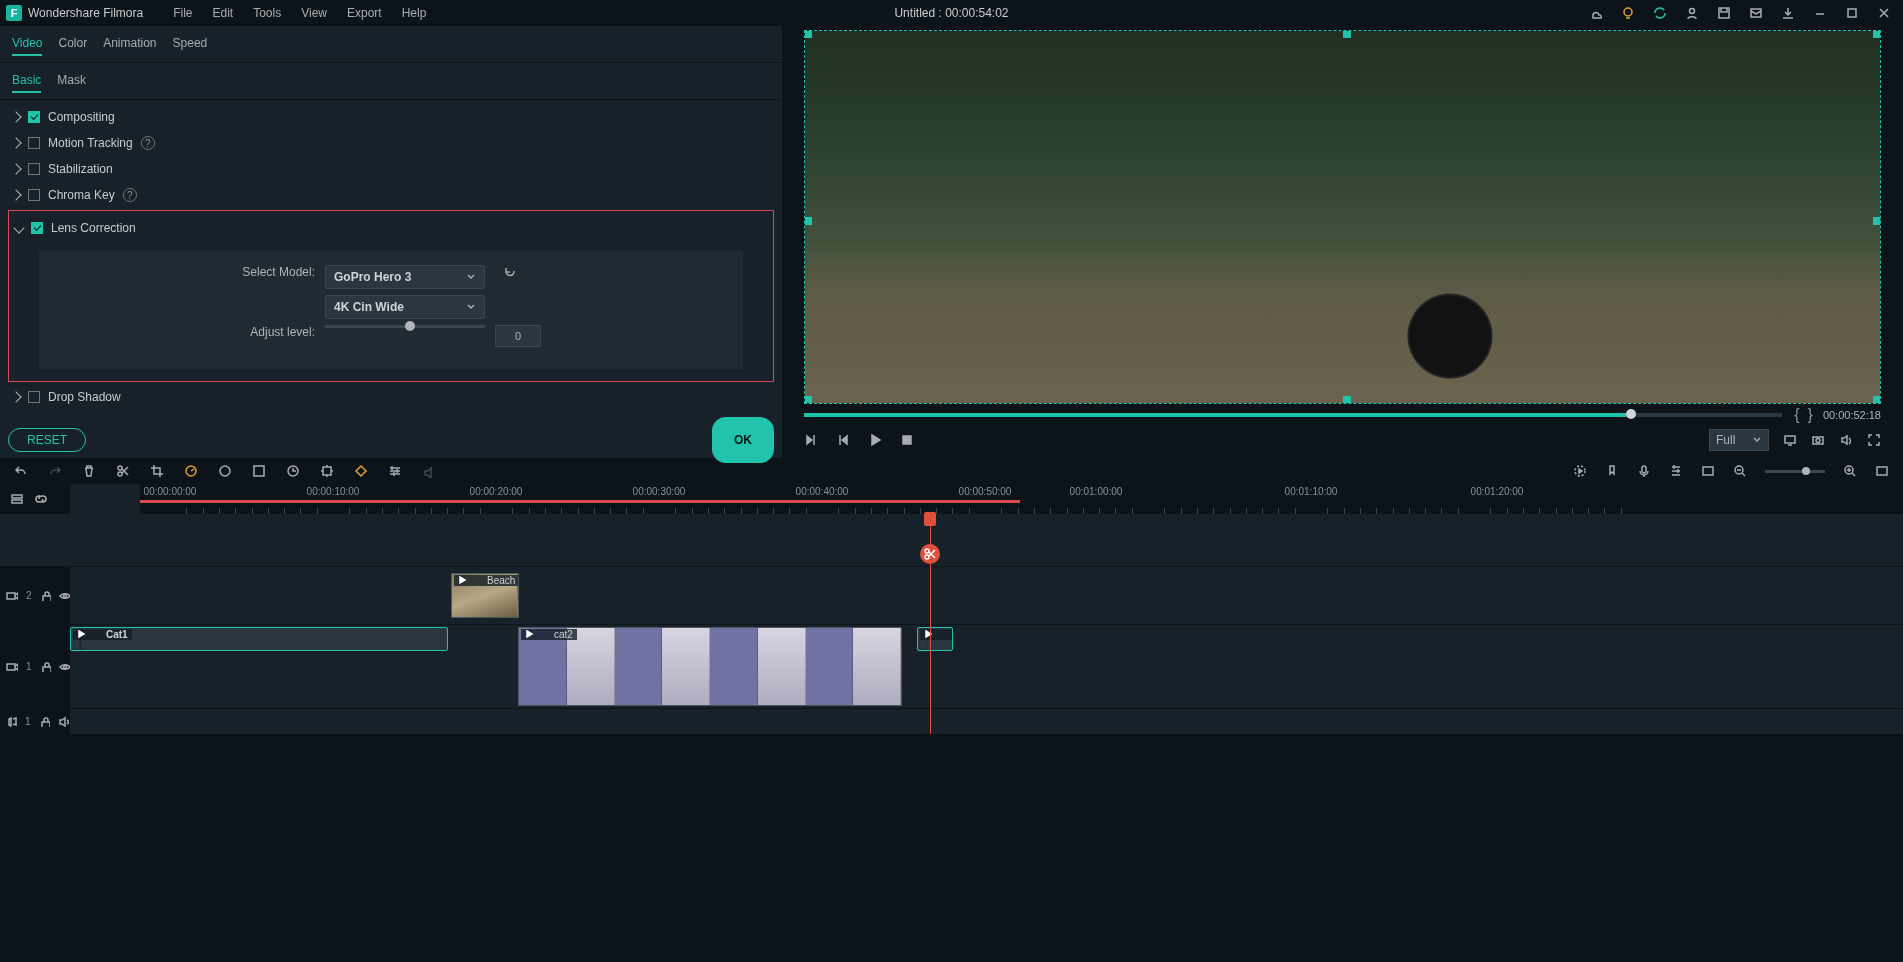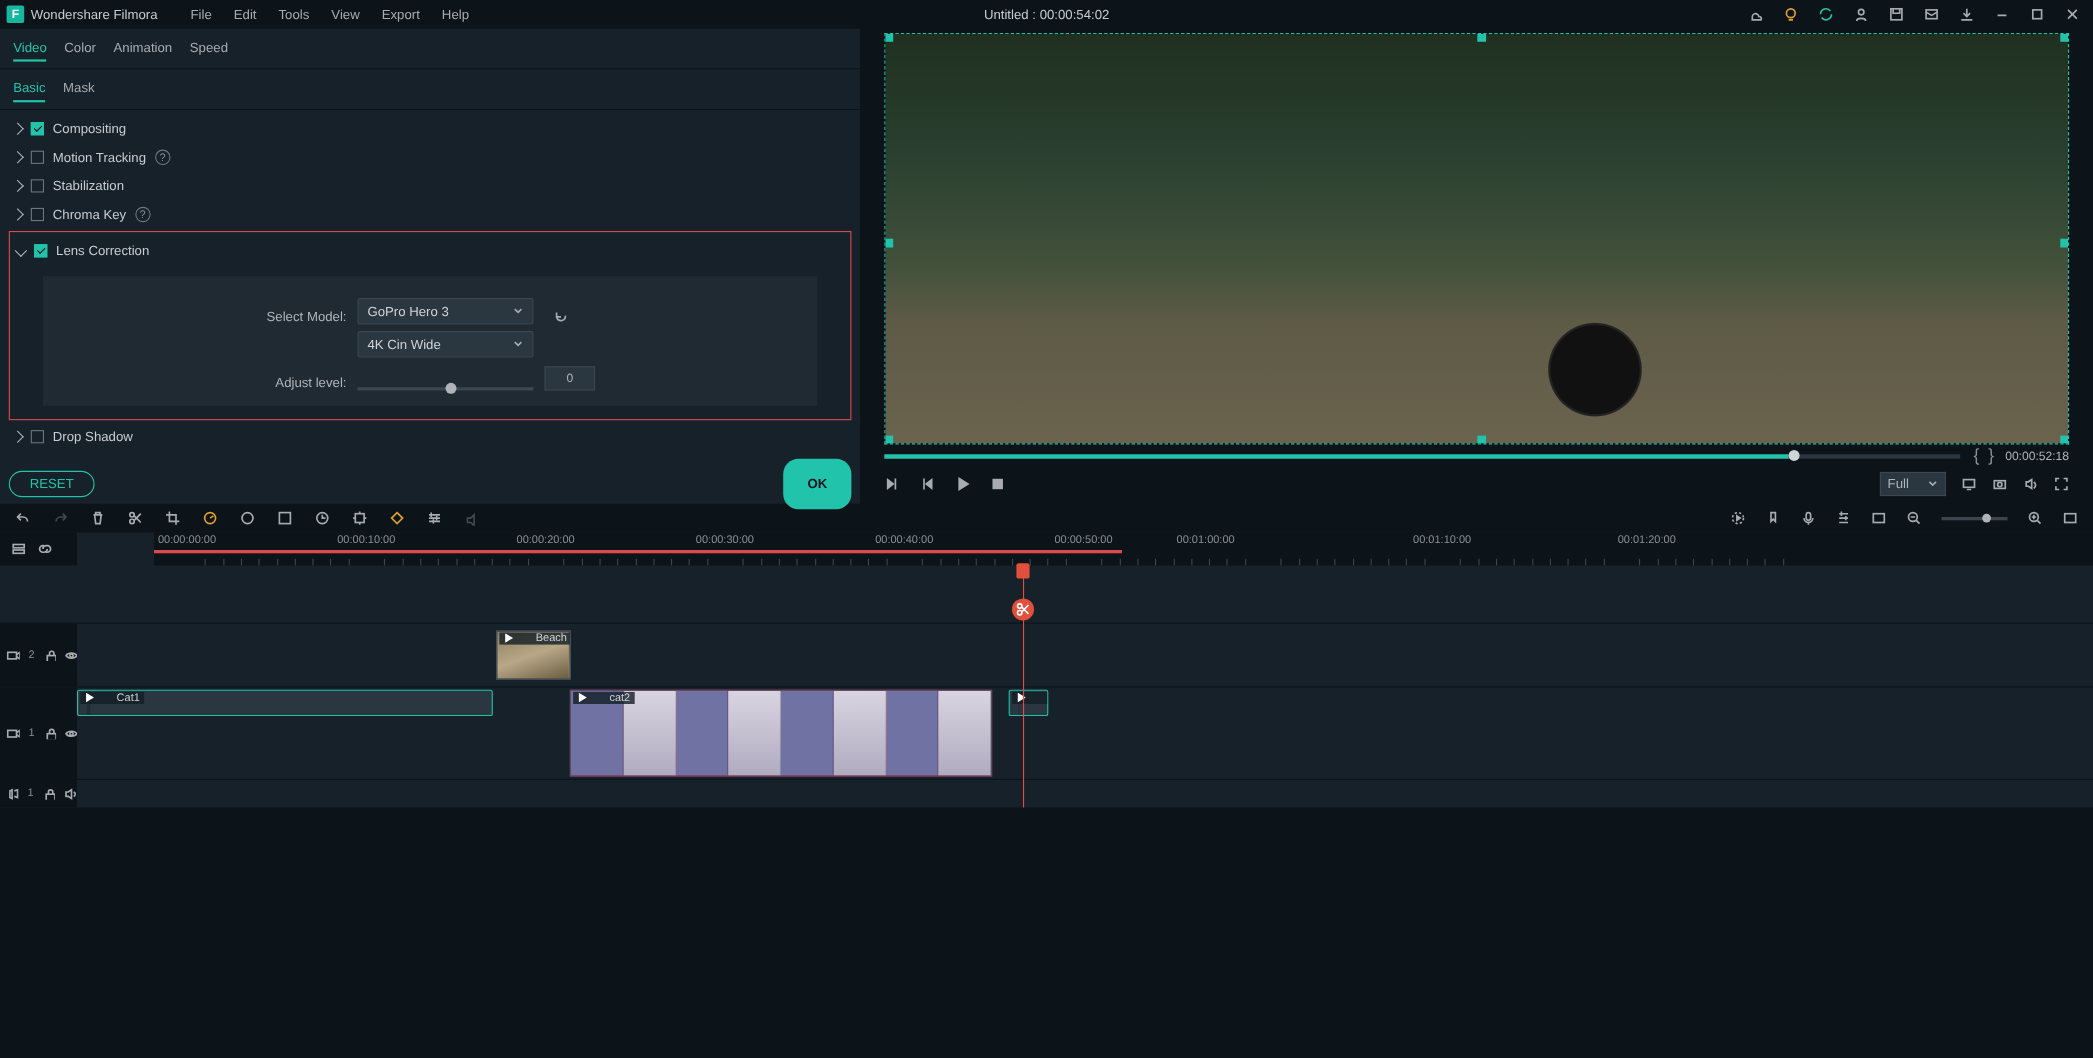--- a/index.html
+++ b/index.html
@@ -23,23 +23,23 @@
 .prop-body { flex:1; overflow-y:auto; padding:4px 6px 0 6px; position:relative; }
 .prop-row { display:flex; align-items:center; height:26px; font-size:12px; color:#c8ccd0; cursor:pointer; padding-left:6px; }
 .chev { width:8px; height:8px; border-right:1.5px solid #b0b4b8; border-bottom:1.5px solid #b0b4b8; transform:rotate(-45deg); margin-right:8px; }
 .chev.open { transform:rotate(45deg); }
 .chk { width:12px; height:12px; border:1px solid #6e767c; margin-right:8px; display:flex; align-items:center; justify-content:center; }
 .chk.on { background:#21c4ab; border-color:#21c4ab; }
 .chk.on::after { content:""; width:6px; height:3px; border-left:1.5px solid #0d1419; border-bottom:1.5px solid #0d1419; transform:rotate(-45deg); margin-top:-2px; }
 .help-q { width:14px; height:14px; border:1px solid #6e767c; border-radius:50%; font-size:10px; display:flex; align-items:center; justify-content:center; margin-left:8px; color:#8a9096; }
 .hl-box { border:1px solid #d94b4b; margin:2px 2px; padding:4px 0 6px 0; }
 .lens-panel { background:#1f2a33; margin:10px 30px 6px 30px; padding:14px 16px; }
-.lens-row { display:flex; align-items:flex-end; height:30px; font-size:12px; color:#b0b4b8; }
+.lens-row { display:flex; align-items:flex-start; height:30px; font-size:12px; color:#b0b4b8; }
 .lens-label { width:270px; text-align:right; padding-right:10px; }
-.sel { width:160px; height:24px; background:#2a3640; border:1px solid #3a4650; border-radius:2px; display:flex; align-items:center; justify-content:space-between; padding:0 8px; cursor:pointer; color:#d0d4d8; }
+.sel { width:160px; height:24px; background:#2a3640; border:1px solid #3a4650; border-radius:2px; display:flex; align-items:center; justify-content:space-between; padding:0 8px; cursor:pointer; color:#d0d4d8;font-weight:bold; }
 .slider { flex:1; max-width:160px; height:3px; background:#3a4650; position:relative; margin-right:10px; }
 .slider::after { content:""; position:absolute; left:50%; top:-4px; width:10px; height:10px; border-radius:50%; background:#b0b4b8; }
 .numbox { width:46px; height:22px; background:#2a3640; border:1px solid #3a4650; display:flex; align-items:center; justify-content:center; font-size:11px; }
 .reset-ic { margin-left:18px; }
 
 .prop-footer { height:36px; display:flex; align-items:center; justify-content:space-between; padding:0 8px;gap:24px; }
 .btn-reset { border:1px solid #21c4ab; color:#21c4ab; background:transparent; border-radius:14px; padding:4px 18px; font-size:12px; cursor:pointer; }
 .btn-ok { background:#21c4ab; color:#0d1419; border:none; border-radius:14px; padding:16px 22px; font-size:12px; cursor:pointer; font-weight:600; }
 
 #preview { flex:1; background:#0d1419; display:flex; flex-direction:column; }

